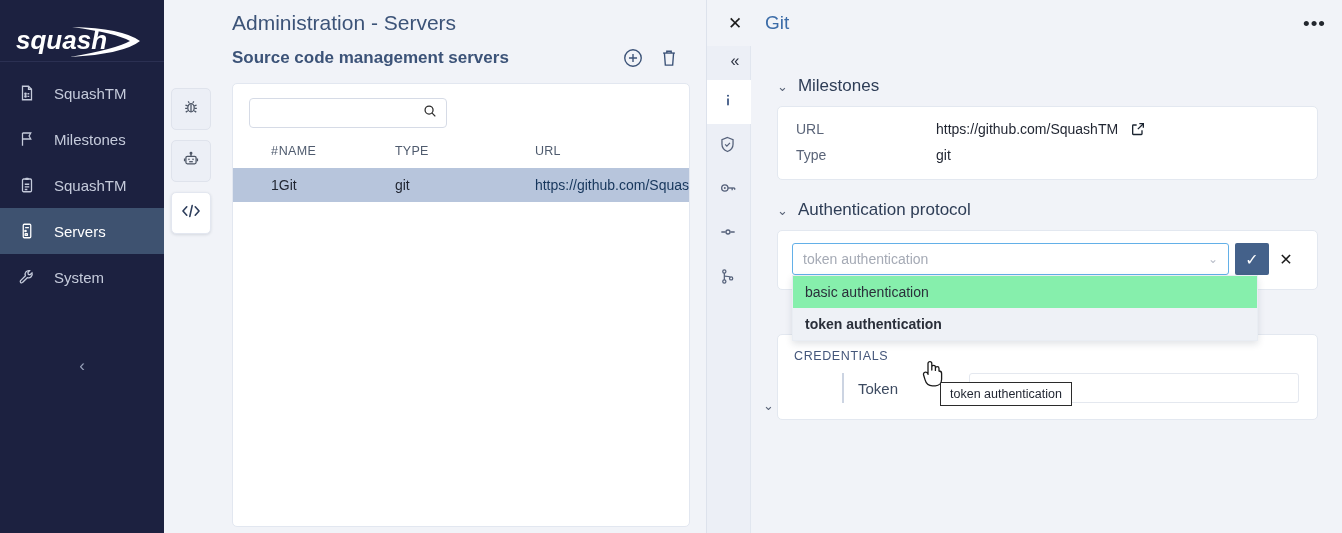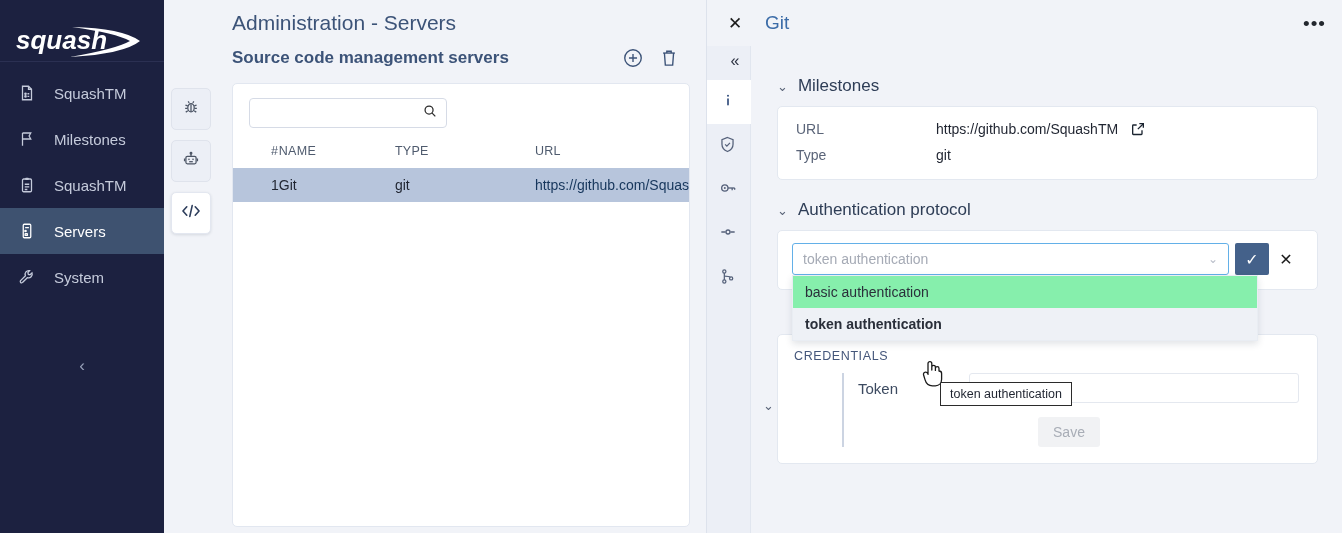--- a/index.html
+++ b/index.html
@@ -557,23 +557,20 @@
 
         <span class="hidden-chev">⌄</span>
 
         <div class="card cred-card" style="margin-top:44px;padding-left:16px;">
           <div class="cred-title">CREDENTIALS</div>
           <div class="cred-inner">
             <div class="cred-row">
               <span class="cred-label">Token</span>
               <div class="cred-input" placeholder=""></div>
             </div>
-            <div class="save-wrap">
-              <button class="save-btn">Save</button>
-            </div>
           </div>
         </div>
 
       </div>
     </div>
 
   </aside>
 
   <div class="tooltip">token authentication</div>
 

